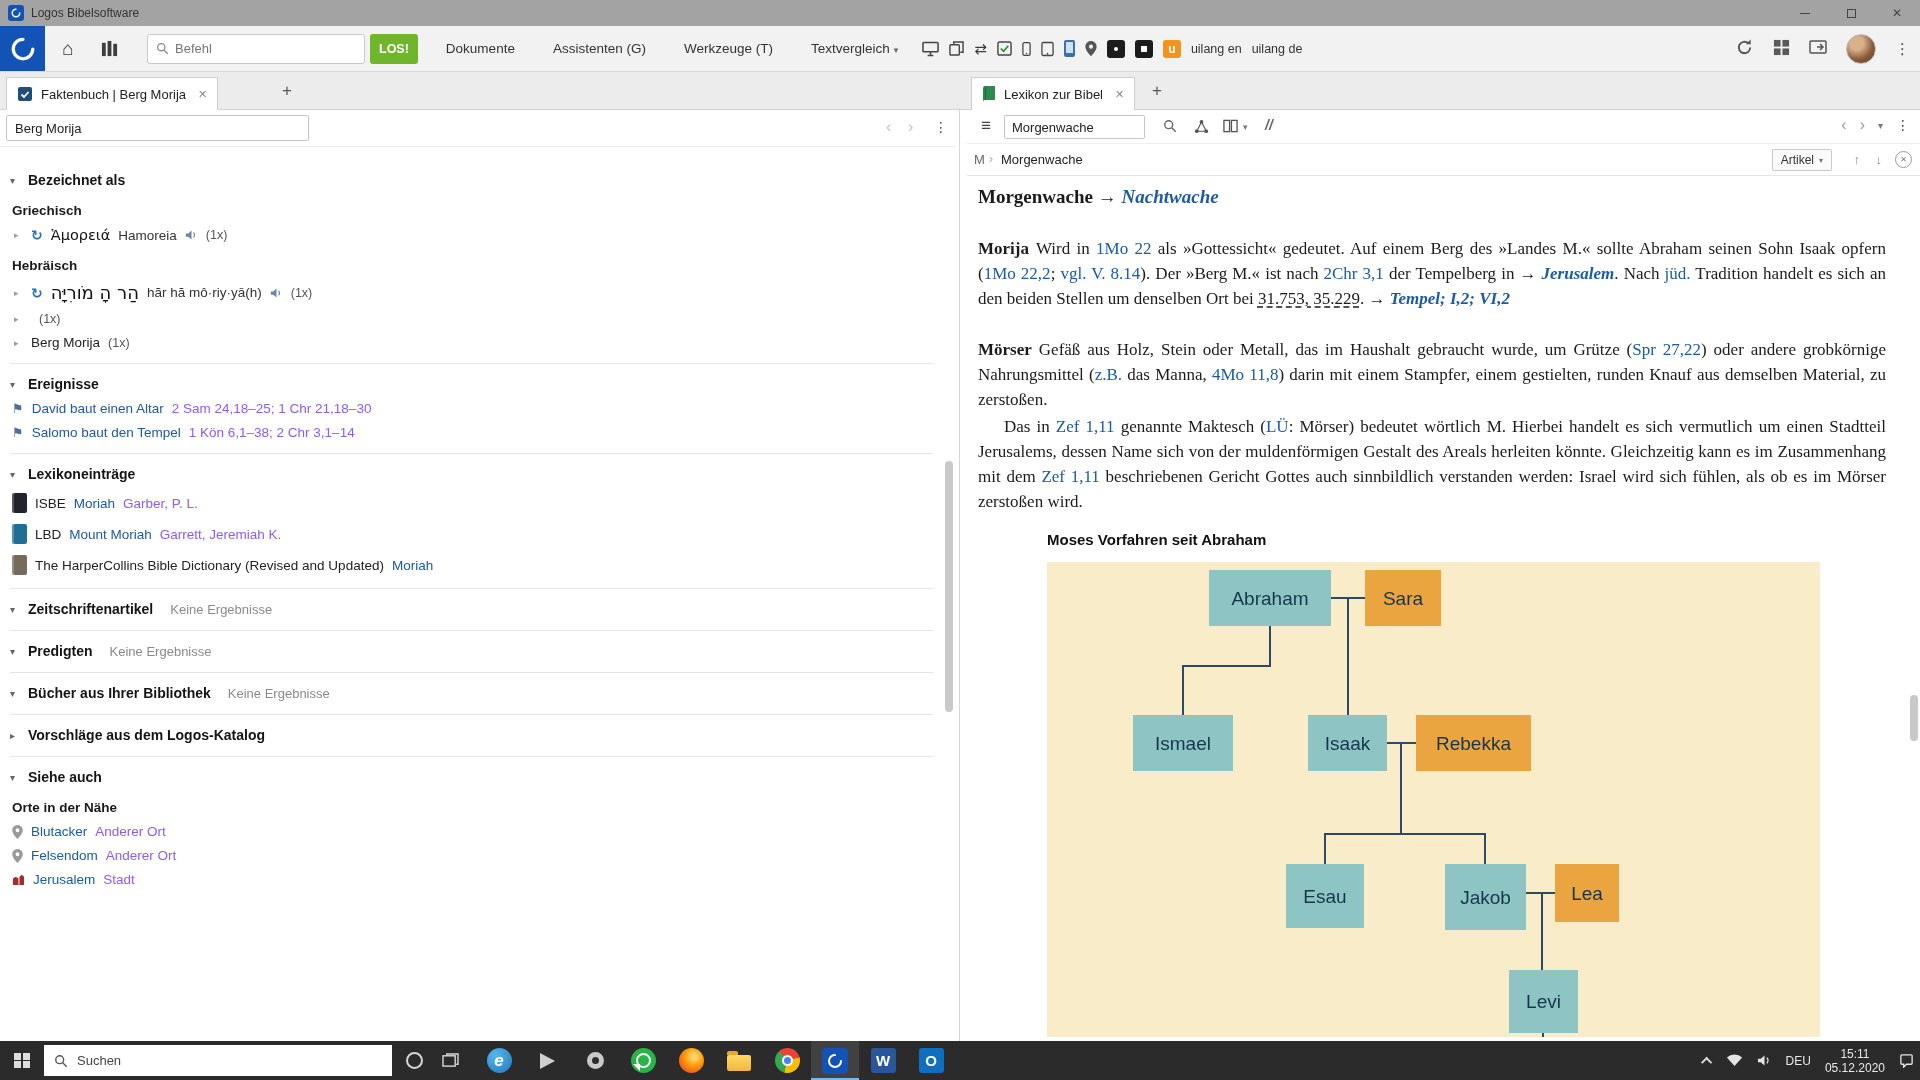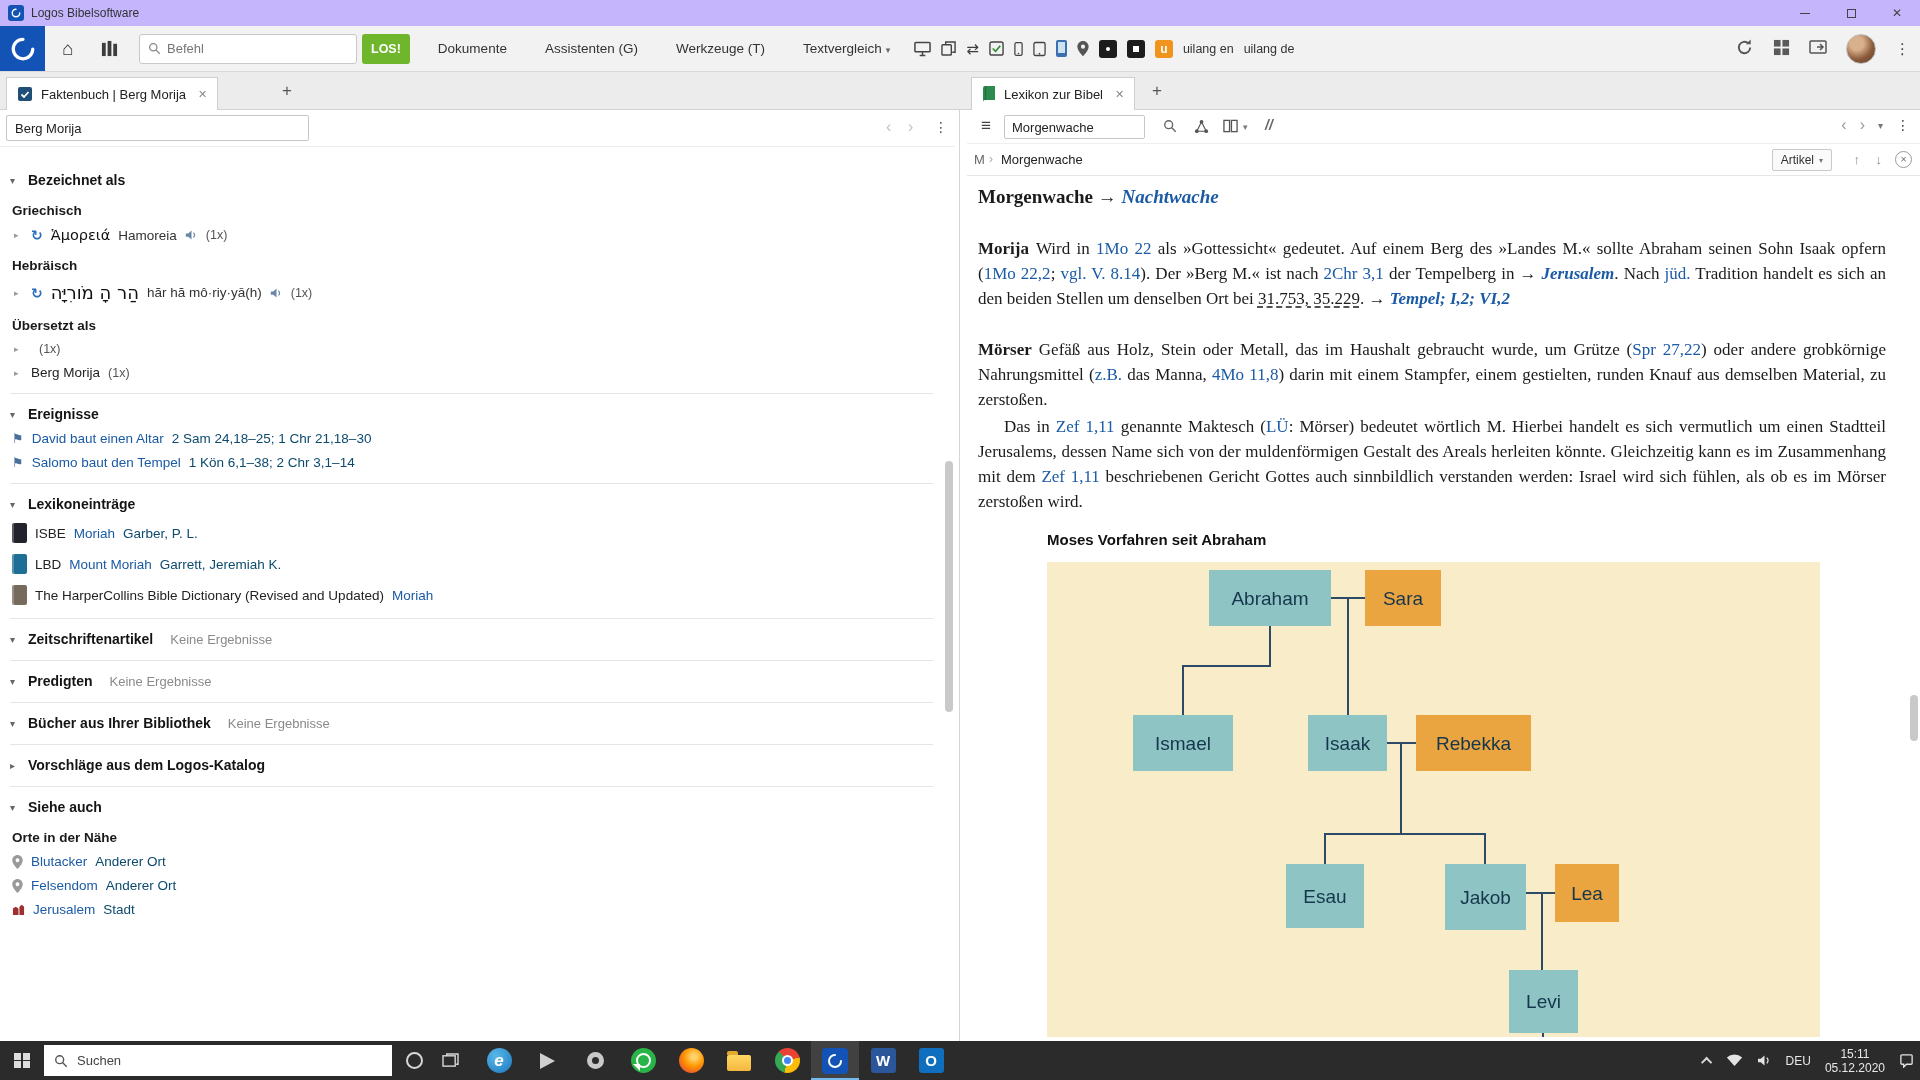--- a/index.html
+++ b/index.html
@@ -1,31 +1,31 @@
 <!DOCTYPE html>
 <html><head>
 <meta charset="utf-8">
 <style>
   *{margin:0;padding:0;box-sizing:border-box}
   html,body{width:1920px;height:1080px;overflow:hidden}
   body{position:relative;background:#fff;font-family:"Liberation Sans","DejaVu Sans",sans-serif;color:#222}
 
   
-  .titlebar{position:absolute;top:0;left:0;width:1920px;height:26px;background:#c4b5fd;display:flex;align-items:center;padding-left:8px;font-size:12px;color:#333}
+  .titlebar{position:absolute;top:0;left:0;width:1920px;height:26px;background:#a3a3a3;display:flex;align-items:center;padding-left:8px;font-size:12px;color:#333}
   .tb-ico{width:16px;height:16px;border-radius:3px;background:#1253b5;display:flex;align-items:center;justify-content:center;margin-right:7px;flex:none}
   .wctrl{position:absolute;right:0;top:0;height:26px;display:flex}
   .wbtn{width:46px;height:26px;display:flex;align-items:center;justify-content:center;color:#444;font-size:12px}
   .min-glyph{width:10px;height:1px;background:#444}
   .max-glyph{width:9px;height:9px;border:1px solid #444}
 
   
   .toolbar{position:absolute;top:26px;left:0;width:1920px;height:46px;background:#f2f2f2;border-bottom:1px solid #d9d9d9;display:flex;align-items:center}
   .logos-tile{width:45px;height:45px;background:#1253b5;display:flex;align-items:center;justify-content:center;flex:none}
   .tb-btn{width:36px;height:34px;display:flex;align-items:center;justify-content:center;color:#3d3d3d;font-size:19px;margin-left:5px}
-  .cmd-box{display:flex;align-items:center;margin-left:12px;width:218px;height:30px;background:#fff;border:1px solid #c9c9c9;border-radius:3px;padding:0 8px;gap:6px}
+  .cmd-box{display:flex;align-items:center;margin-left:20px;width:218px;height:30px;background:#fff;border:1px solid #c9c9c9;border-radius:3px;padding:0 8px;gap:6px}
   .cmd-box input{border:none;outline:none;flex:1;font-size:13px;color:#333;background:transparent;min-width:0}
   .go-btn{margin-left:5px;height:30px;padding:0 9px;background:#70b62c;color:#fff;font-weight:bold;font-size:12.5px;display:flex;align-items:center;border-radius:3px}
   .menu{display:flex;margin-left:28px;gap:38px;font-size:13.5px;color:#333;align-items:center;white-space:nowrap}
   .caret{font-size:9px;color:#666;margin-left:4px}
   .mini-strip{display:flex;align-items:center;margin-left:24px;gap:10px}
   .mi{display:flex;align-items:center;justify-content:center;color:#3c3c3c;font-size:15px}
   .sq-dark{width:18px;height:18px;border-radius:3px;background:#1c1c1c;position:relative}
   .sq-dark.d1::after{content:"";position:absolute;left:7px;top:7px;width:4px;height:4px;border-radius:50%;background:#fff}
   .sq-dark.d2::after{content:"";position:absolute;left:6px;top:6px;width:6px;height:6px;background:#fff}
   .sq-orange{width:18px;height:18px;border-radius:3px;background:#f0941e;color:#fff;font-weight:bold;font-size:12px;display:flex;align-items:center;justify-content:center}
@@ -63,21 +63,21 @@
   .lemma-row{display:flex;align-items:center;gap:8px;margin:9px 0 0 4px}
   .lemma-ico{color:#2a6fbe;font-weight:bold;font-size:14px}
   .greek{font-family:"DejaVu Sans",sans-serif;font-size:14.5px;color:#111}
   .hebrew{font-family:"DejaVu Sans",sans-serif;font-size:18px;color:#111}
   .translit{color:#333;font-size:13.5px}
   .count{color:#555;font-size:12.5px}
   .ev-row,.lex-row,.place-row{display:flex;align-items:center;gap:8px;margin:9px 0 0 2px}
   .lex-row{margin-top:11px}
   .flag{color:#4a6f9a;font-size:13px;flex:none}
   .link{color:#1b5aa5}
-  .refs,.author,.ptype{color:#0c4a6e}
+  .refs,.author,.ptype{color:#8b5cf6}
   .cover{width:15px;height:20px;border-radius:2px;flex:none;box-shadow:inset 2px 0 0 rgba(255,255,255,.25)}
   .cv-aybd{background:#3b2b1e}.cv-isbe{background:#23232d}.cv-lbd{background:#1f6e96}.cv-hc{background:#756a5c}
   .lscroll{position:absolute;top:38px;right:2px;bottom:2px;width:8px}
   .lthumb{position:absolute;top:313px;height:251px;width:8px;background:#c9c9c9;border-radius:4px}
 
   
   .right-pane{position:absolute;top:110px;left:967px;width:953px;height:931px;background:#fff}
   .rtool{position:absolute;top:0;left:0;right:0;height:34px;border-bottom:1px solid #efefef}
   .rham{position:absolute;left:14px;top:6px;font-size:17px;color:#444}
   .rsearch-input{position:absolute;left:37px;top:5px;width:141px;height:24px;border:1px solid #c6c6c6;border-radius:2px;font-size:13px;color:#222;padding:0 7px;outline:none}
@@ -324,21 +324,20 @@
         <span class="tri-sm">▸</span>
         <span class="lemma-ico">↻</span>
         <span class="hebrew">הַר הָ מֹורִיָּה</span>
         <span class="translit">hăr hă mô·riy·yā(h)</span>
         <svg width="13" height="12" viewBox="0 0 16 14">
             <path d="M1 5h3l4-3.5v11L4 9H1z" fill="#6a87a8"></path>
             <path d="M10.5 4a4.5 4.5 0 010 6" fill="none" stroke="#6a87a8" stroke-width="1.3"></path>
           </svg>
         <span class="count">(1x)</span>
       </div>
-      <div class="sub-h">Übersetzt als</div>
       <div class="lemma-row">
         <span class="tri-sm">▸</span>
         <span></span>
         <span class="count">(1x)</span>
       </div>
       <div class="lemma-row">
         <span class="tri-sm">▸</span>
         <span>Berg Morija</span>
         <span class="count">(1x)</span>
       </div>

